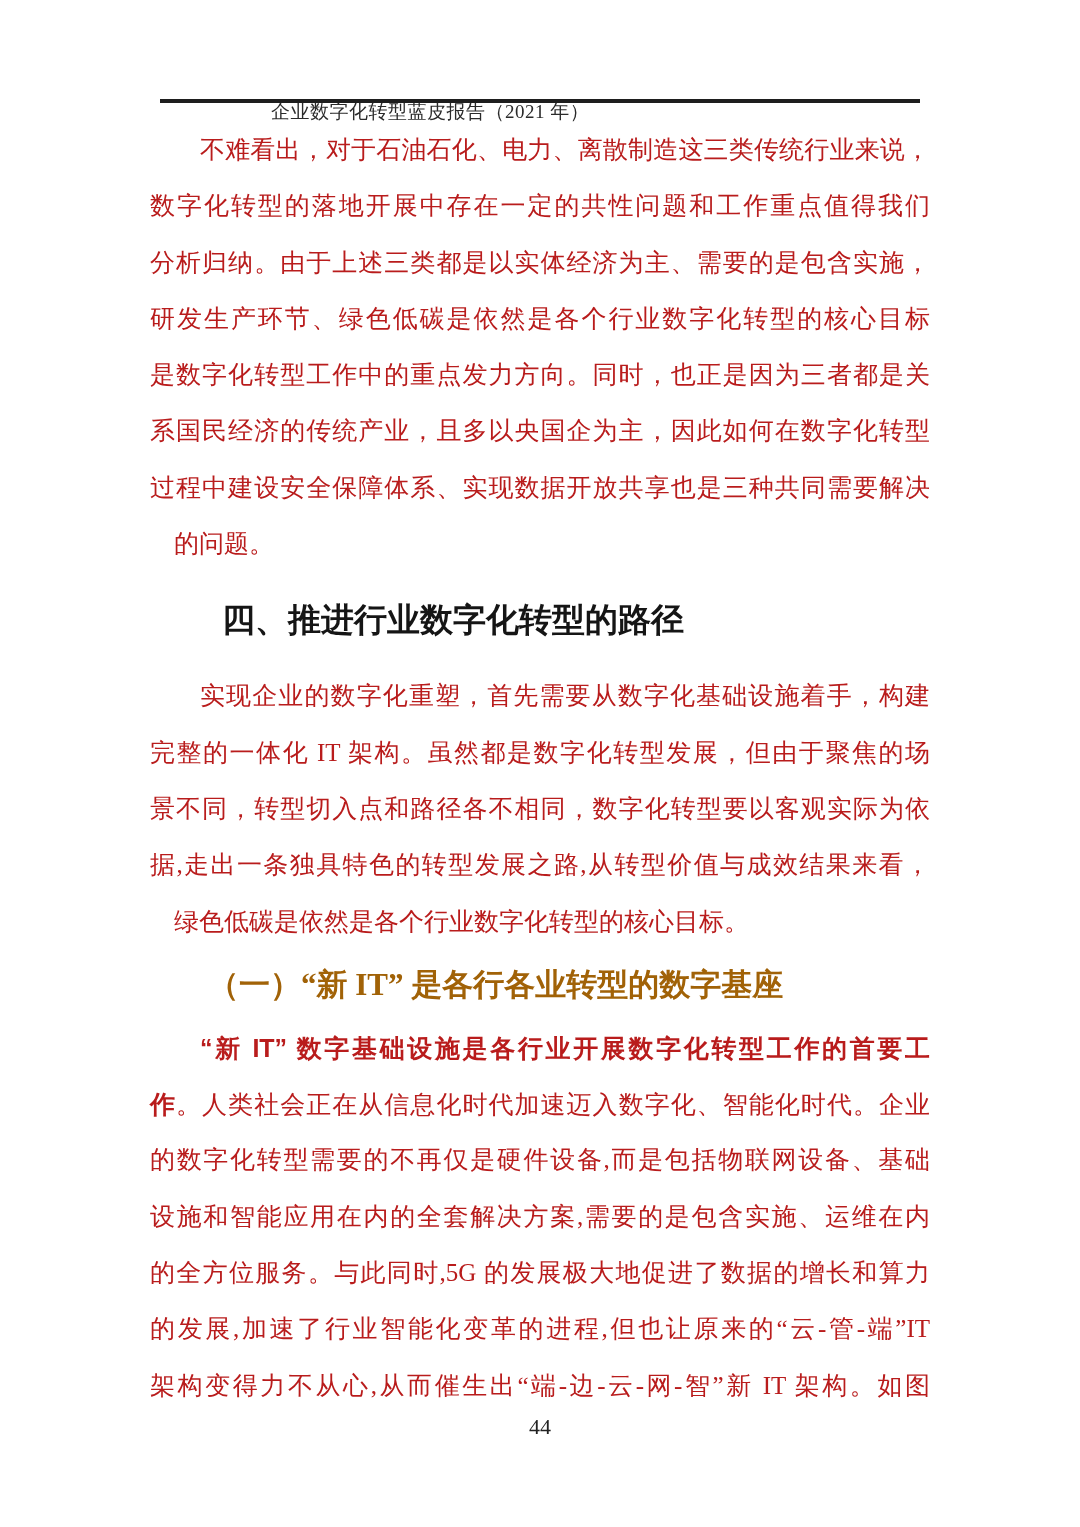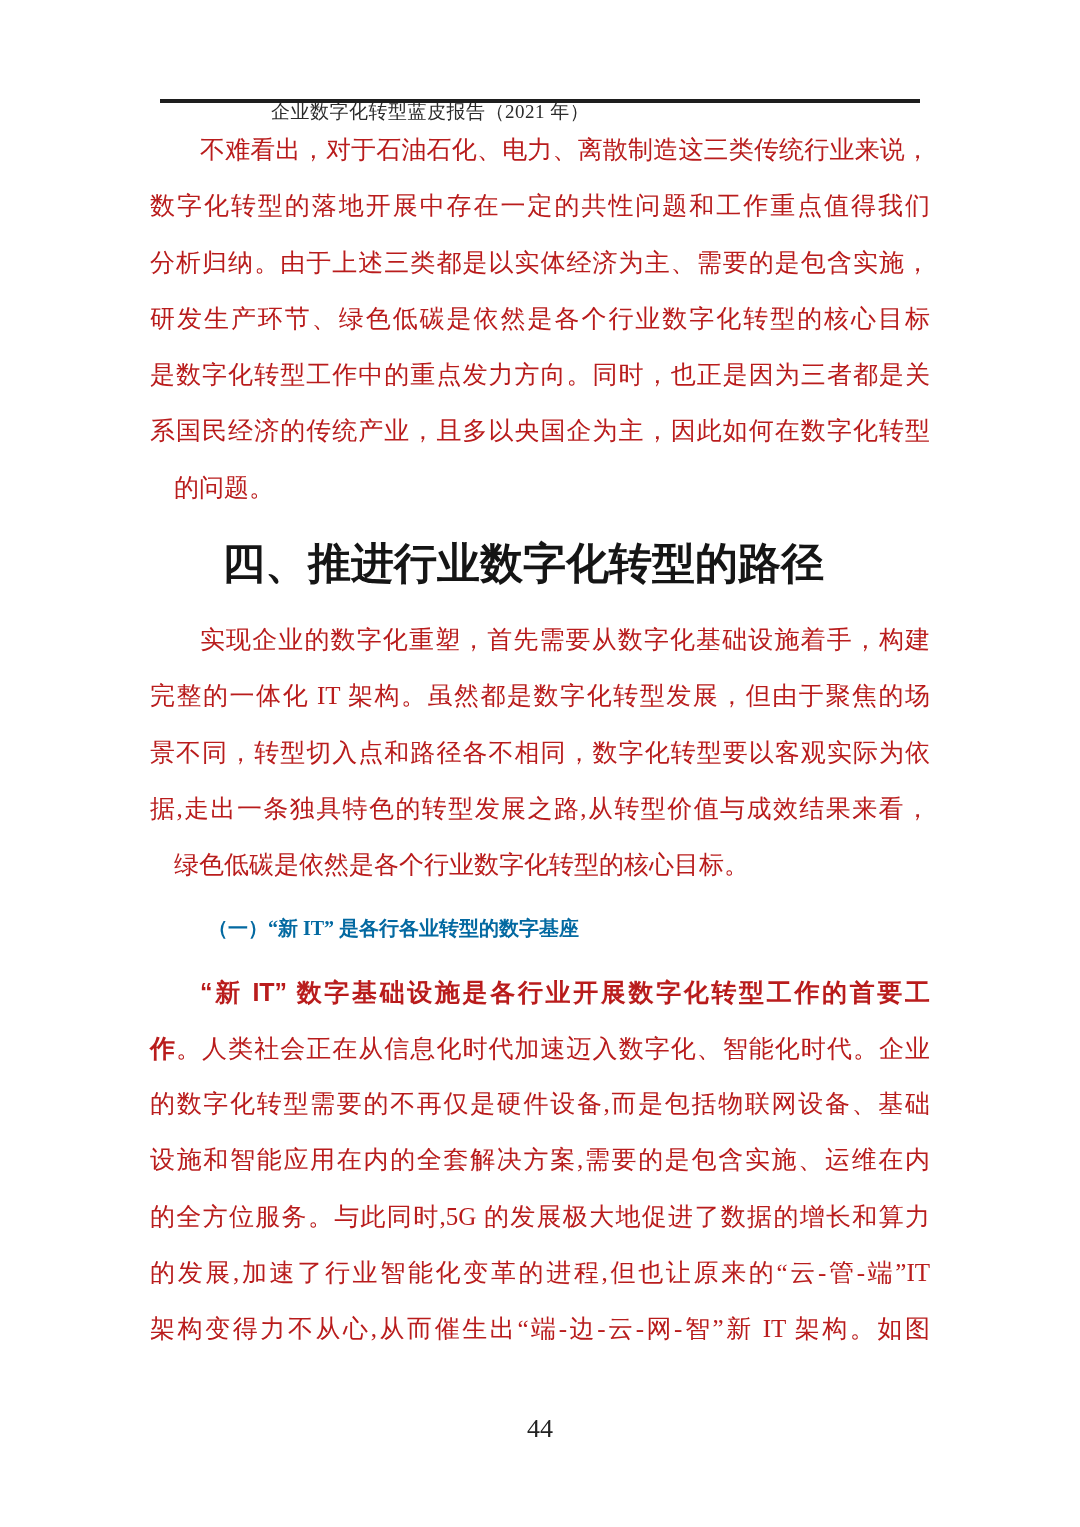--- a/index.html
+++ b/index.html
@@ -49,61 +49,62 @@
     margin-left: 24px;
   }
   .line.indent { text-indent: 50px; }
   .h1 {
     height: 96px;
     display: flex;
     align-items: center;
     padding-left: 72px;
     font-family: "Liberation Sans", "DejaVu Sans", sans-serif;
     font-weight: 700;
-    font-size: 43px;
+    font-size: 33px;
     color: #151515;
   }
   .h2 {
     height: 70px;
     display: flex;
     align-items: center;
     padding-left: 58px;
     font-family: "Liberation Serif", "DejaVu Serif", serif;
     font-weight: 700;
-    font-size: 20px;
-    color: #0369a1;
+    font-size: 31px;
+    color: #a16207;
   }
   .bold-sans {
     font-family: "Liberation Sans", "DejaVu Sans", sans-serif;
     font-weight: 700;
   }
   .page-number {
     position: absolute;
     top: 1414px; left: 0; width: 1080px;
     text-align: center;
-    font-size: 26px;
+    font-size: 22px;
     color: #222222;
   }
 </style>
 </head>
 <body>
 
 <div class="page">
 
   <div class="header-text">企业数字化转型蓝皮报告（2021 年）</div>
   <div class="header-rule"></div>
 
   <div class="content">
 
     <div class="line indent">不难看出，对于石油石化、电力、离散制造这三类传统行业来说，</div>
     <div class="line">数字化转型的落地开展中存在一定的共性问题和工作重点值得我们</div>
     <div class="line">分析归纳。由于上述三类都是以实体经济为主、需要的是包含实施，</div>
     <div class="line">研发生产环节、绿色低碳是依然是各个行业数字化转型的核心目标</div>
     <div class="line">是数字化转型工作中的重点发力方向。同时，也正是因为三者都是关</div>
     <div class="line">系国民经济的传统产业，且多以央国企为主，因此如何在数字化转型</div>
+    <div class="line">过程中建设安全保障体系、实现数据开放共享也是三种共同需要解决</div>
     <div class="line line-end">的问题。</div>
 
     <div class="h1">四、推进行业数字化转型的路径</div>
 
     <div class="line indent">实现企业的数字化重塑，首先需要从数字化基础设施着手，构建</div>
     <div class="line">完整的一体化 IT 架构。虽然都是数字化转型发展，但由于聚焦的场</div>
     <div class="line">景不同，转型切入点和路径各不相同，数字化转型要以客观实际为依</div>
     <div class="line">据,走出一条独具特色的转型发展之路,从转型价值与成效结果来看，</div>
     <div class="line line-end">绿色低碳是依然是各个行业数字化转型的核心目标。</div>
 

